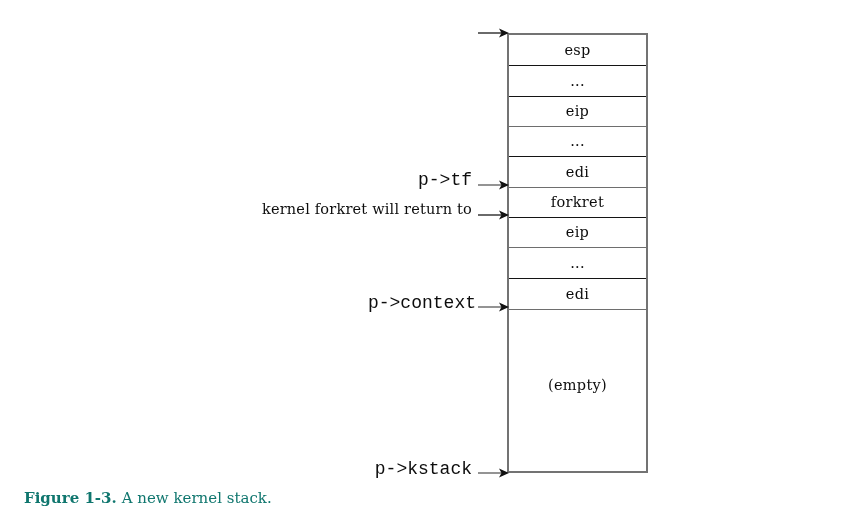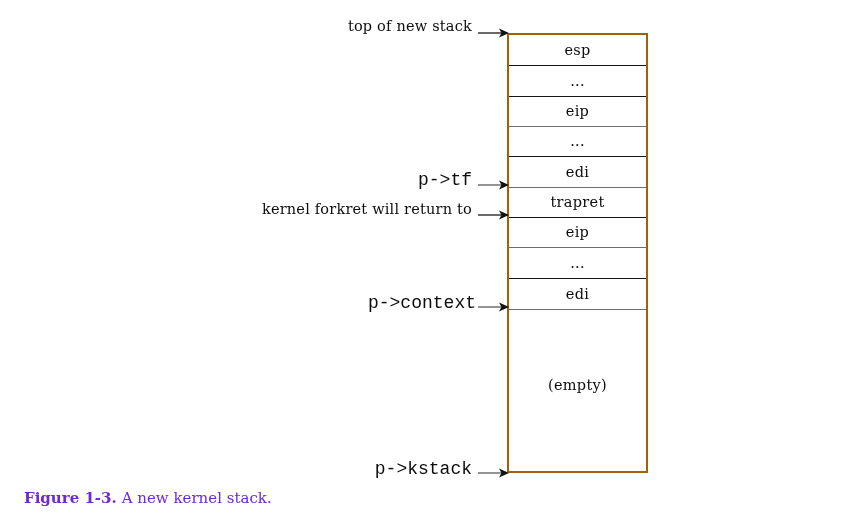--- a/index.html
+++ b/index.html
@@ -25,21 +25,21 @@
     height: 527px;
   }
 
   
   .stack-box {
     position: absolute;
     left: 507px;
     top: 33px;
     width: 141px;
     height: 440px;
-    border: 2px solid #a16207;
+    border: 2px solid #737373;
     border-top-width: 2px;
     box-sizing: border-box;
     background: #ffffff;
   }
 
   .stack-cell {
     position: absolute;
     left: 0;
     width: 100%;
     box-sizing: border-box;
@@ -90,21 +90,21 @@
   }
   .arrow svg { display: block; overflow: visible; }
 
   
   .caption {
     position: absolute;
     left: 24px;
     top: 489px;
     font-family: "DejaVu Serif", serif;
     font-size: 15px;
-    color: #6d28d9;
+    color: #0f766e;
     white-space: nowrap;
   }
   .caption .cap-num {
     font-weight: bold;
   }
   .caption .cap-text {
     font-weight: normal;
     margin-left: 5px;
   }
 </style>
@@ -134,21 +134,21 @@
       <span>...</span>
     </div>
     <div class="sep dark" style="top:121px;"></div>
 
     <div class="stack-cell" style="top:121px; height:31px;">
       <span>edi</span>
     </div>
     <div class="sep" style="top:152px;"></div>
 
     <div class="stack-cell" style="top:152px; height:30px;">
-      <span>trapret</span>
+      <span>forkret</span>
     </div>
     <div class="sep dark" style="top:182px;"></div>
 
     <div class="stack-cell" style="top:182px; height:30px;">
       <span>eip</span>
     </div>
     <div class="sep" style="top:212px;"></div>
 
     <div class="stack-cell" style="top:212px; height:31px;">
       <span>...</span>
@@ -159,23 +159,20 @@
       <span>edi</span>
     </div>
     <div class="sep" style="top:274px;"></div>
 
     <div class="stack-cell" style="top:274px; height:186px; align-items:flex-start; padding-top:68px;">
       <span>(empty)</span>
     </div>
 
   </div>
 
-  <div class="label" style="right:385px; top:18px;">
-    <span>top of new stack</span>
-  </div>
 
   <div class="label mono" style="right:385px; top:170px;">
     <span>p-&gt;tf</span>
   </div>
 
   <div class="label" style="right:385px; top:201px;">
     <span>kernel forkret will return to</span>
   </div>
 
   <div class="label mono" style="right:381px; top:293px;">

